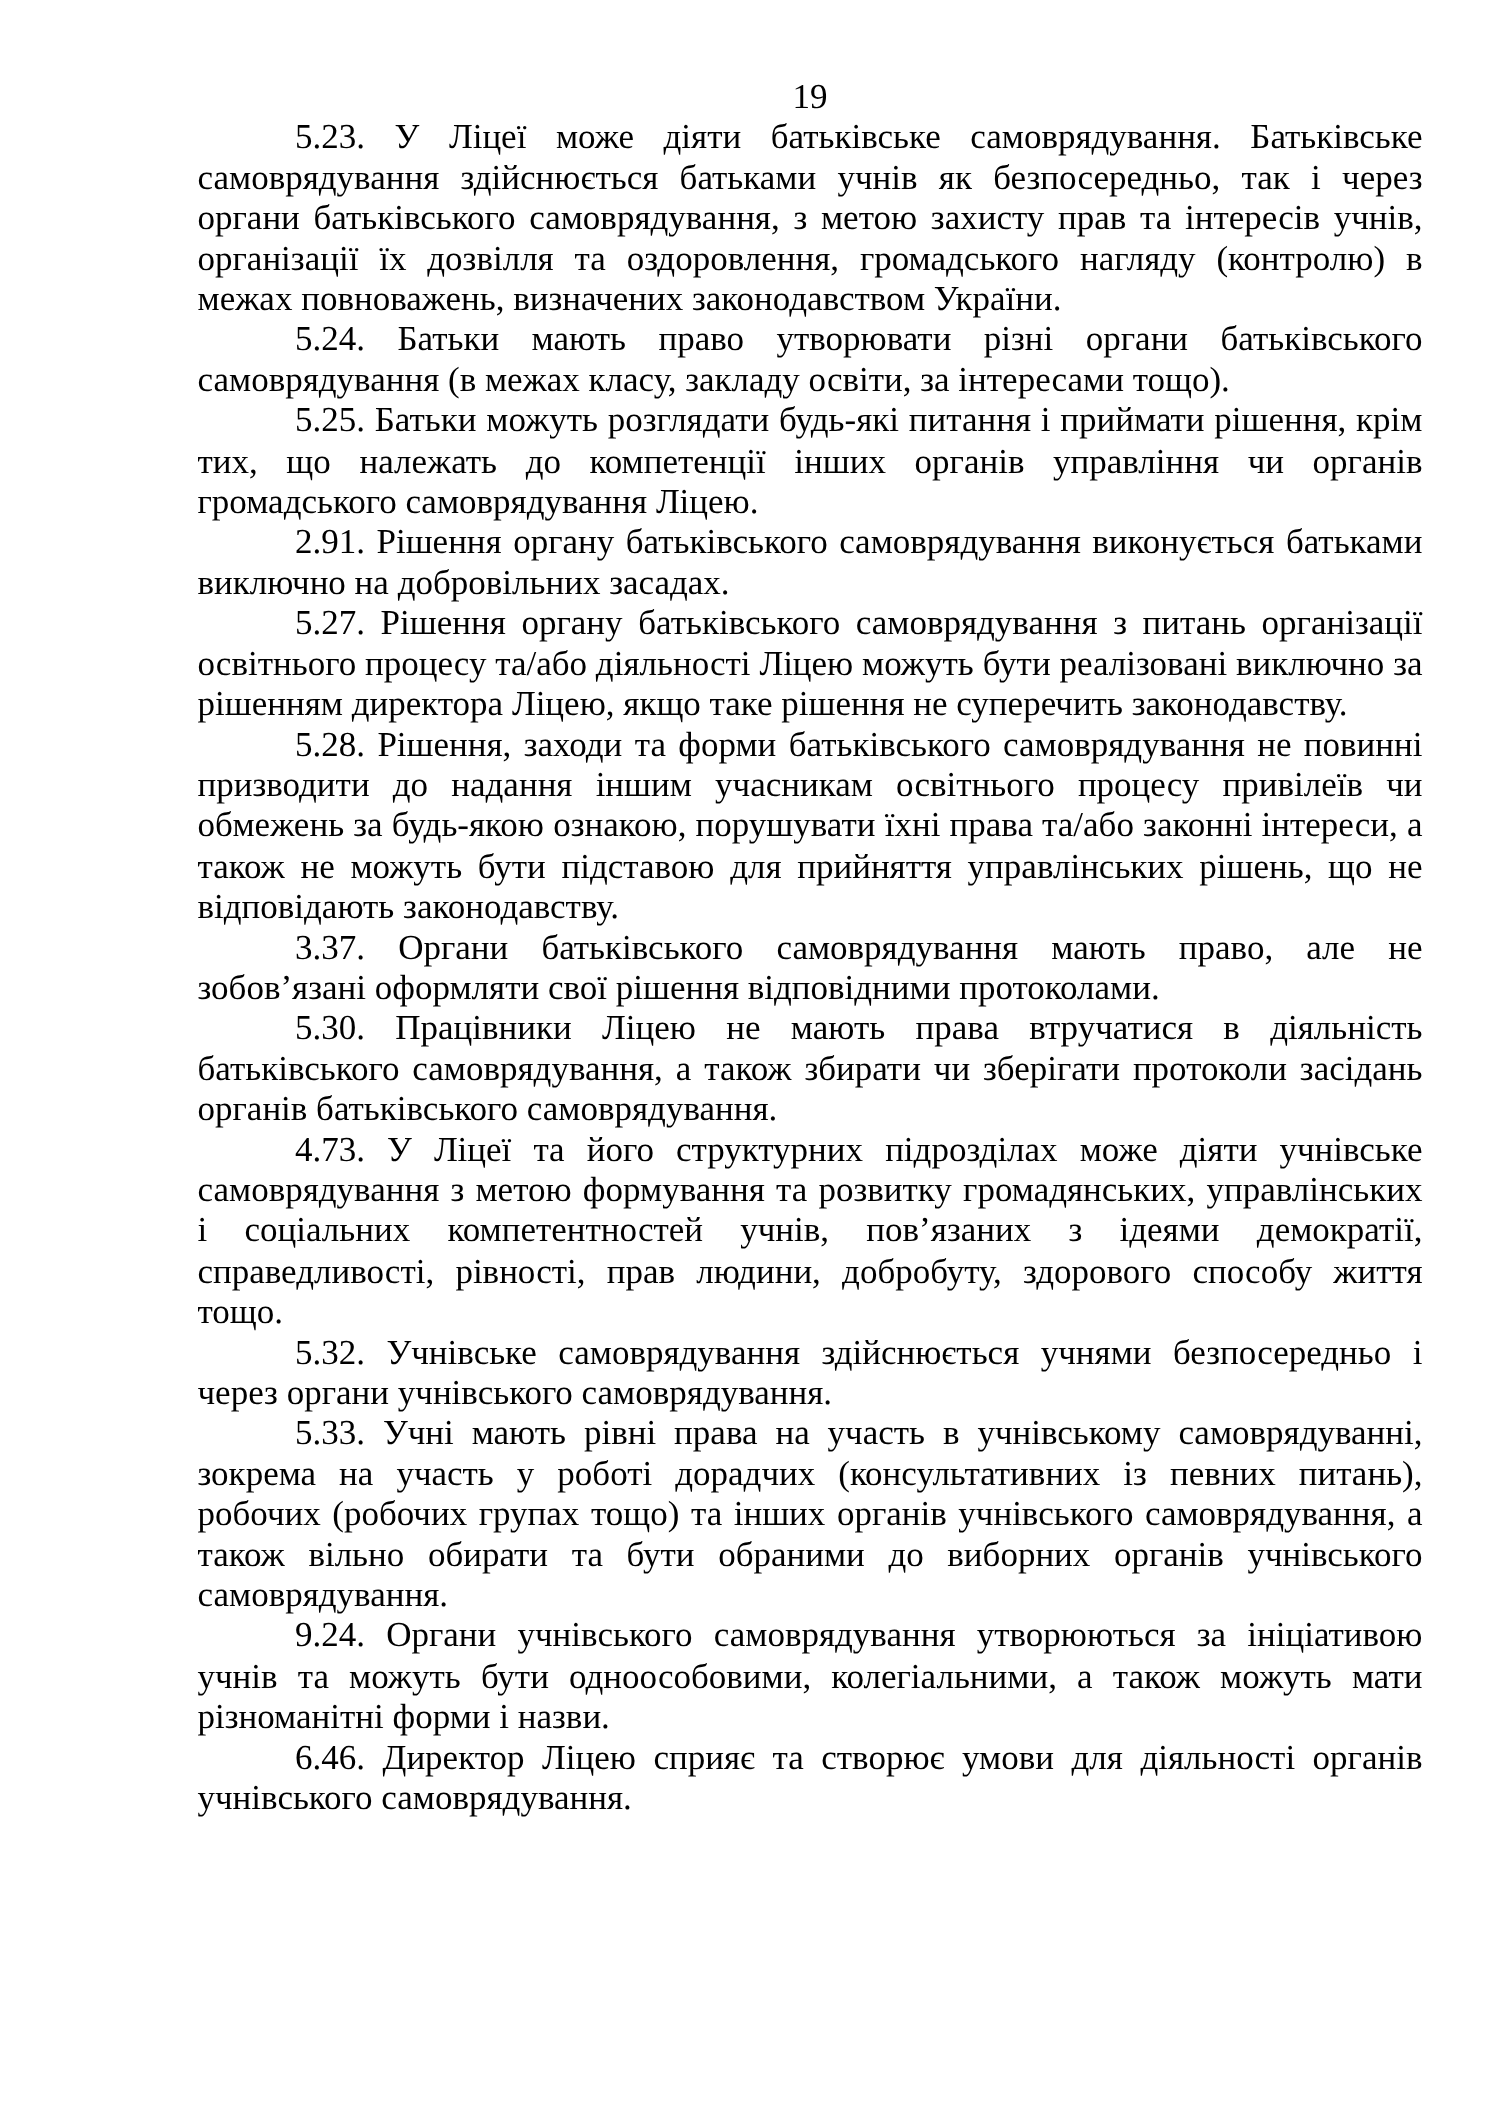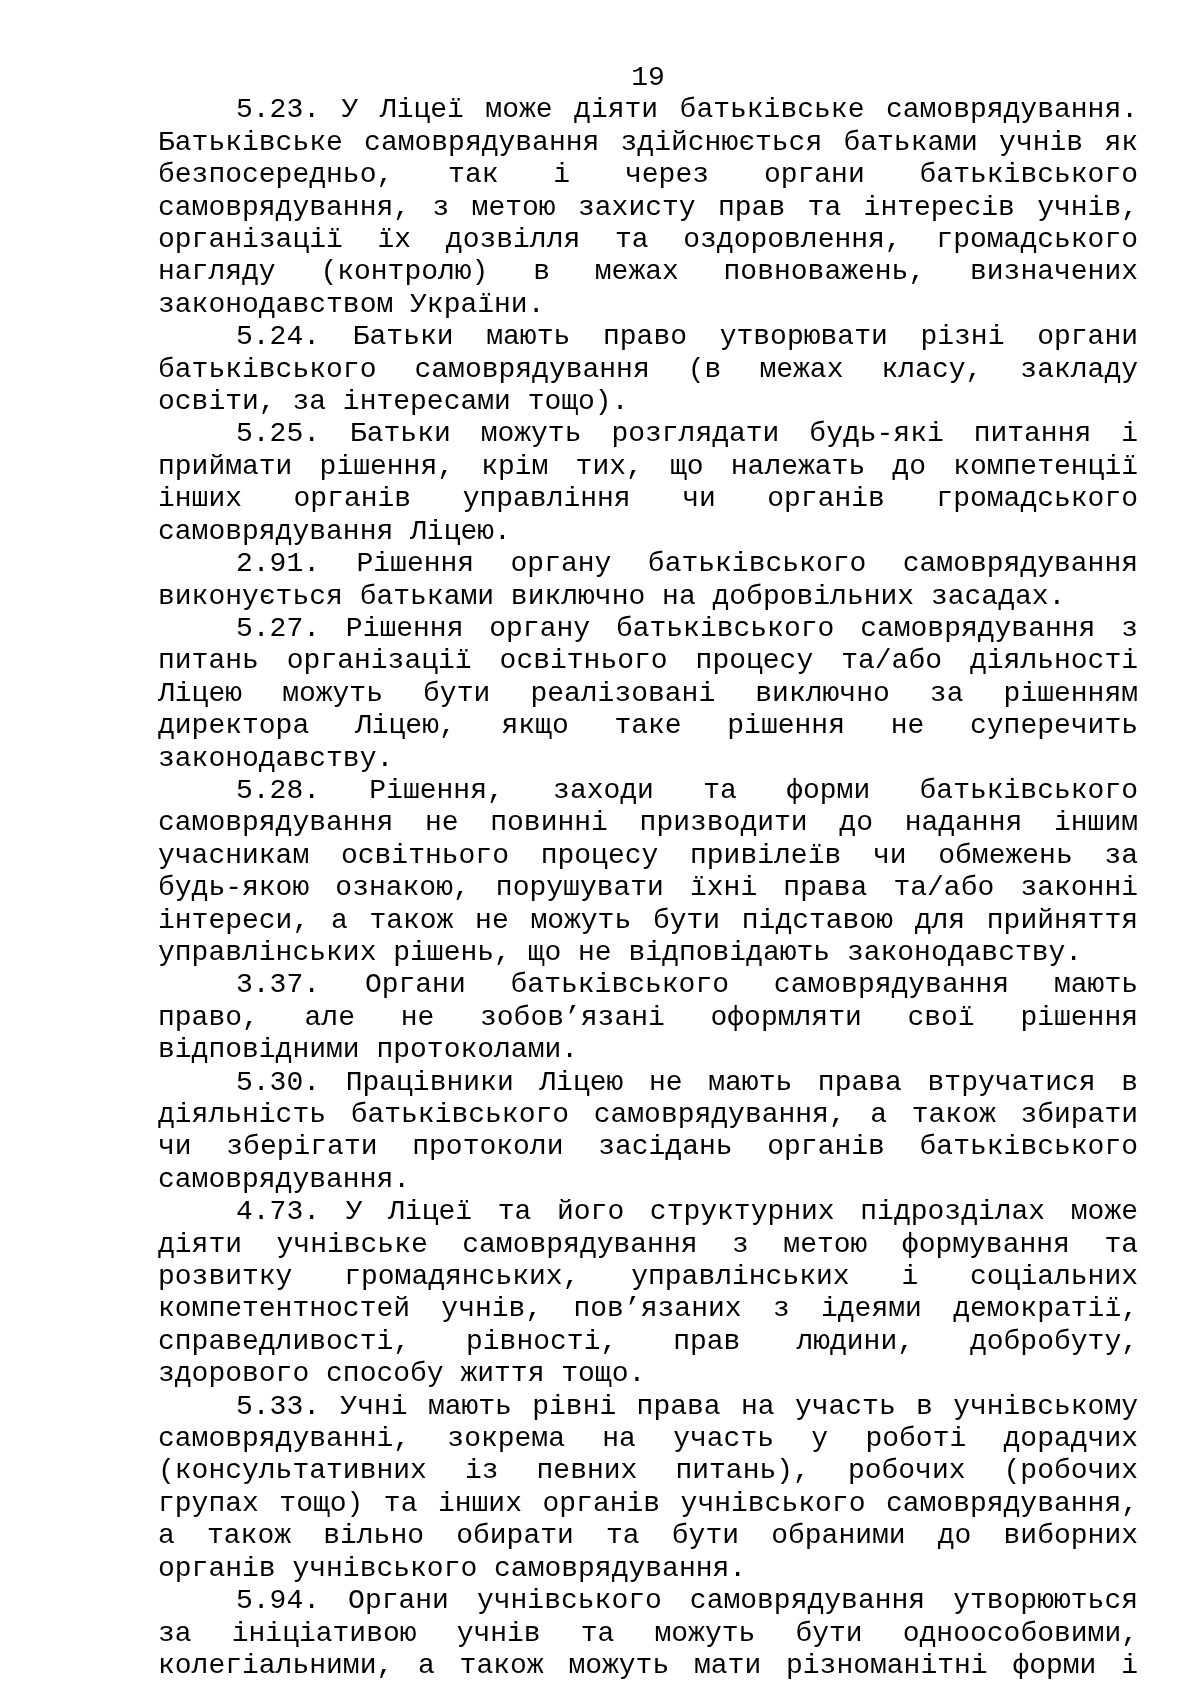--- a/index.html
+++ b/index.html
@@ -6,21 +6,21 @@
     margin: 0;
     padding: 0;
     background: #ffffff;
   }
   .page {
     position: relative;
     width: 1190px;
     height: 1683px;
     background: #ffffff;
     color: #000000;
-    font-family: Liberation Mono, monospace;
+    font-family: Liberation Serif, serif;
     font-size: 28px;
     line-height: 32.4px;
     box-sizing: border-box;
     padding: 62px 52px 0 158px;
     overflow: hidden;
   }
   .page-number {
     text-align: center;
   }
   .doc-body {
@@ -40,17 +40,18 @@
   <div class="doc-body">
     <p>5.23. У Ліцеї може діяти батьківське самоврядування. Батьківське самоврядування здійснюється батьками учнів як безпосередньо, так і через органи батьківського самоврядування, з метою захисту прав та інтересів учнів, організації їх дозвілля та оздоровлення, громадського нагляду (контролю) в межах повноважень, визначених законодавством України.</p>
     <p>5.24. Батьки мають право утворювати різні органи батьківського самоврядування (в межах класу, закладу освіти, за інтересами тощо).</p>
     <p>5.25. Батьки можуть розглядати будь-які питання і приймати рішення, крім тих, що належать до компетенції інших органів управління чи органів громадського самоврядування Ліцею.</p>
     <p>2.91. Рішення органу батьківського самоврядування виконується батьками виключно на добровільних засадах.</p>
     <p>5.27. Рішення органу батьківського самоврядування з питань організації освітнього процесу та/або діяльності Ліцею можуть бути реалізовані виключно за рішенням директора Ліцею, якщо таке рішення не суперечить законодавству.</p>
     <p>5.28.  Рішення, заходи та форми батьківського самоврядування не повинні призводити до надання іншим учасникам освітнього процесу привілеїв чи обмежень за будь-якою ознакою, порушувати їхні права та/або законні інтереси, а також не можуть бути підставою для прийняття управлінських рішень, що не відповідають законодавству.</p>
     <p>3.37. Органи батьківського самоврядування мають право, але не зобов’язані оформляти свої рішення відповідними протоколами.</p>
     <p>5.30. Працівники Ліцею не мають права втручатися в діяльність батьківського самоврядування, а також збирати чи зберігати протоколи засідань органів батьківського самоврядування.</p>
     <p>4.73. У Ліцеї та його структурних підрозділах може діяти учнівське самоврядування з метою формування та розвитку громадянських, управлінських і соціальних компетентностей учнів, пов’язаних з ідеями демократії, справедливості, рівності, прав людини, добробуту, здорового способу життя тощо.</p>
+    <p>5.32. Учнівське самоврядування здійснюється учнями безпосередньо і через органи учнівського самоврядування.</p>
     <p>5.33. Учні мають рівні права на участь в учнівському самоврядуванні, зокрема на участь у роботі дорадчих (консультативних із певних питань), робочих (робочих групах тощо) та інших органів учнівського самоврядування, а також вільно обирати та бути обраними до виборних органів учнівського самоврядування.</p>
-    <p>5.94. Органи учнівського самоврядування утворюються за ініціативою учнів та можуть бути одноособовими, колегіальними, а також можуть мати різноманітні форми і назви.</p>
+    <p>9.24. Органи учнівського самоврядування утворюються за ініціативою учнів та можуть бути одноособовими, колегіальними, а також можуть мати різноманітні форми і назви.</p>
     <p>6.46. Директор Ліцею сприяє та створює умови для діяльності органів учнівського самоврядування.</p>
   </div>
 </div>
 
 </body></html>

